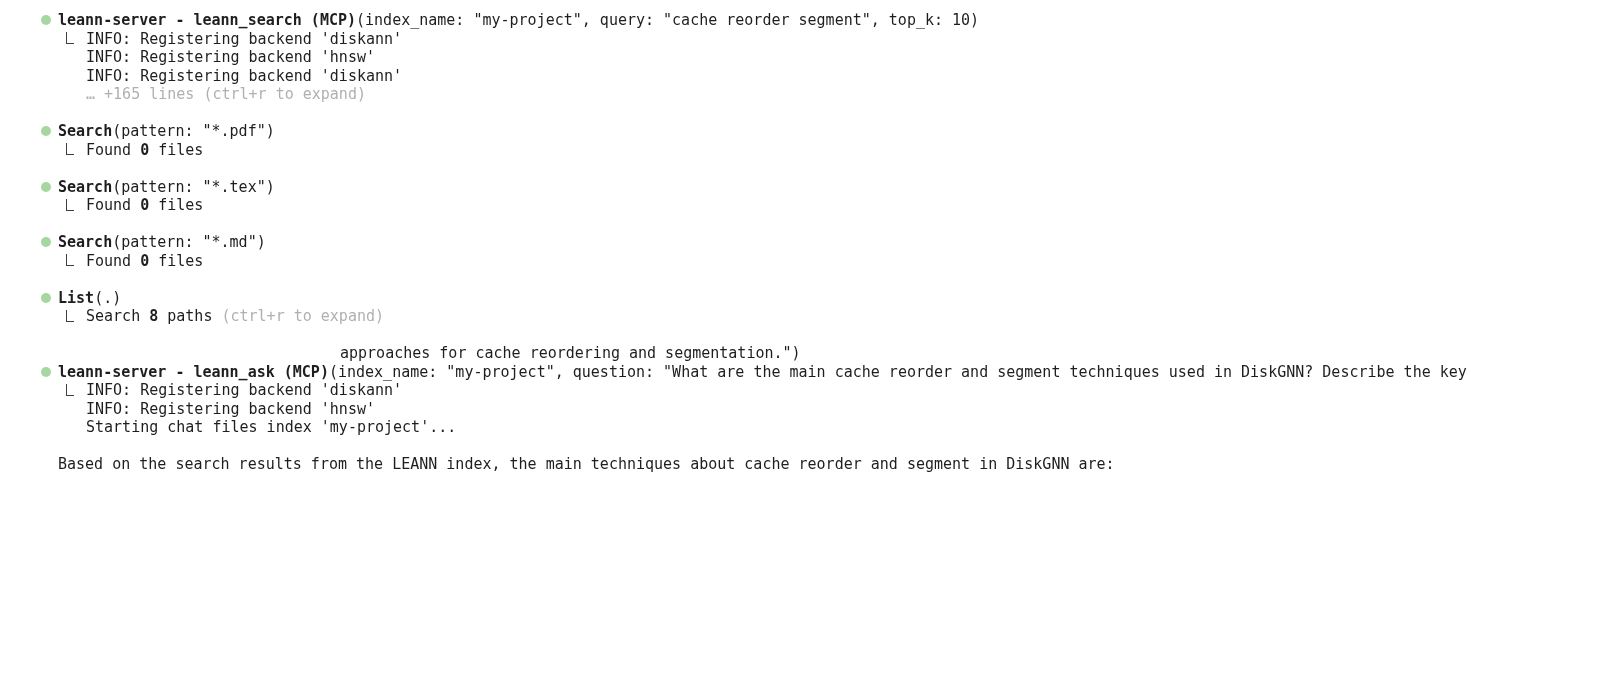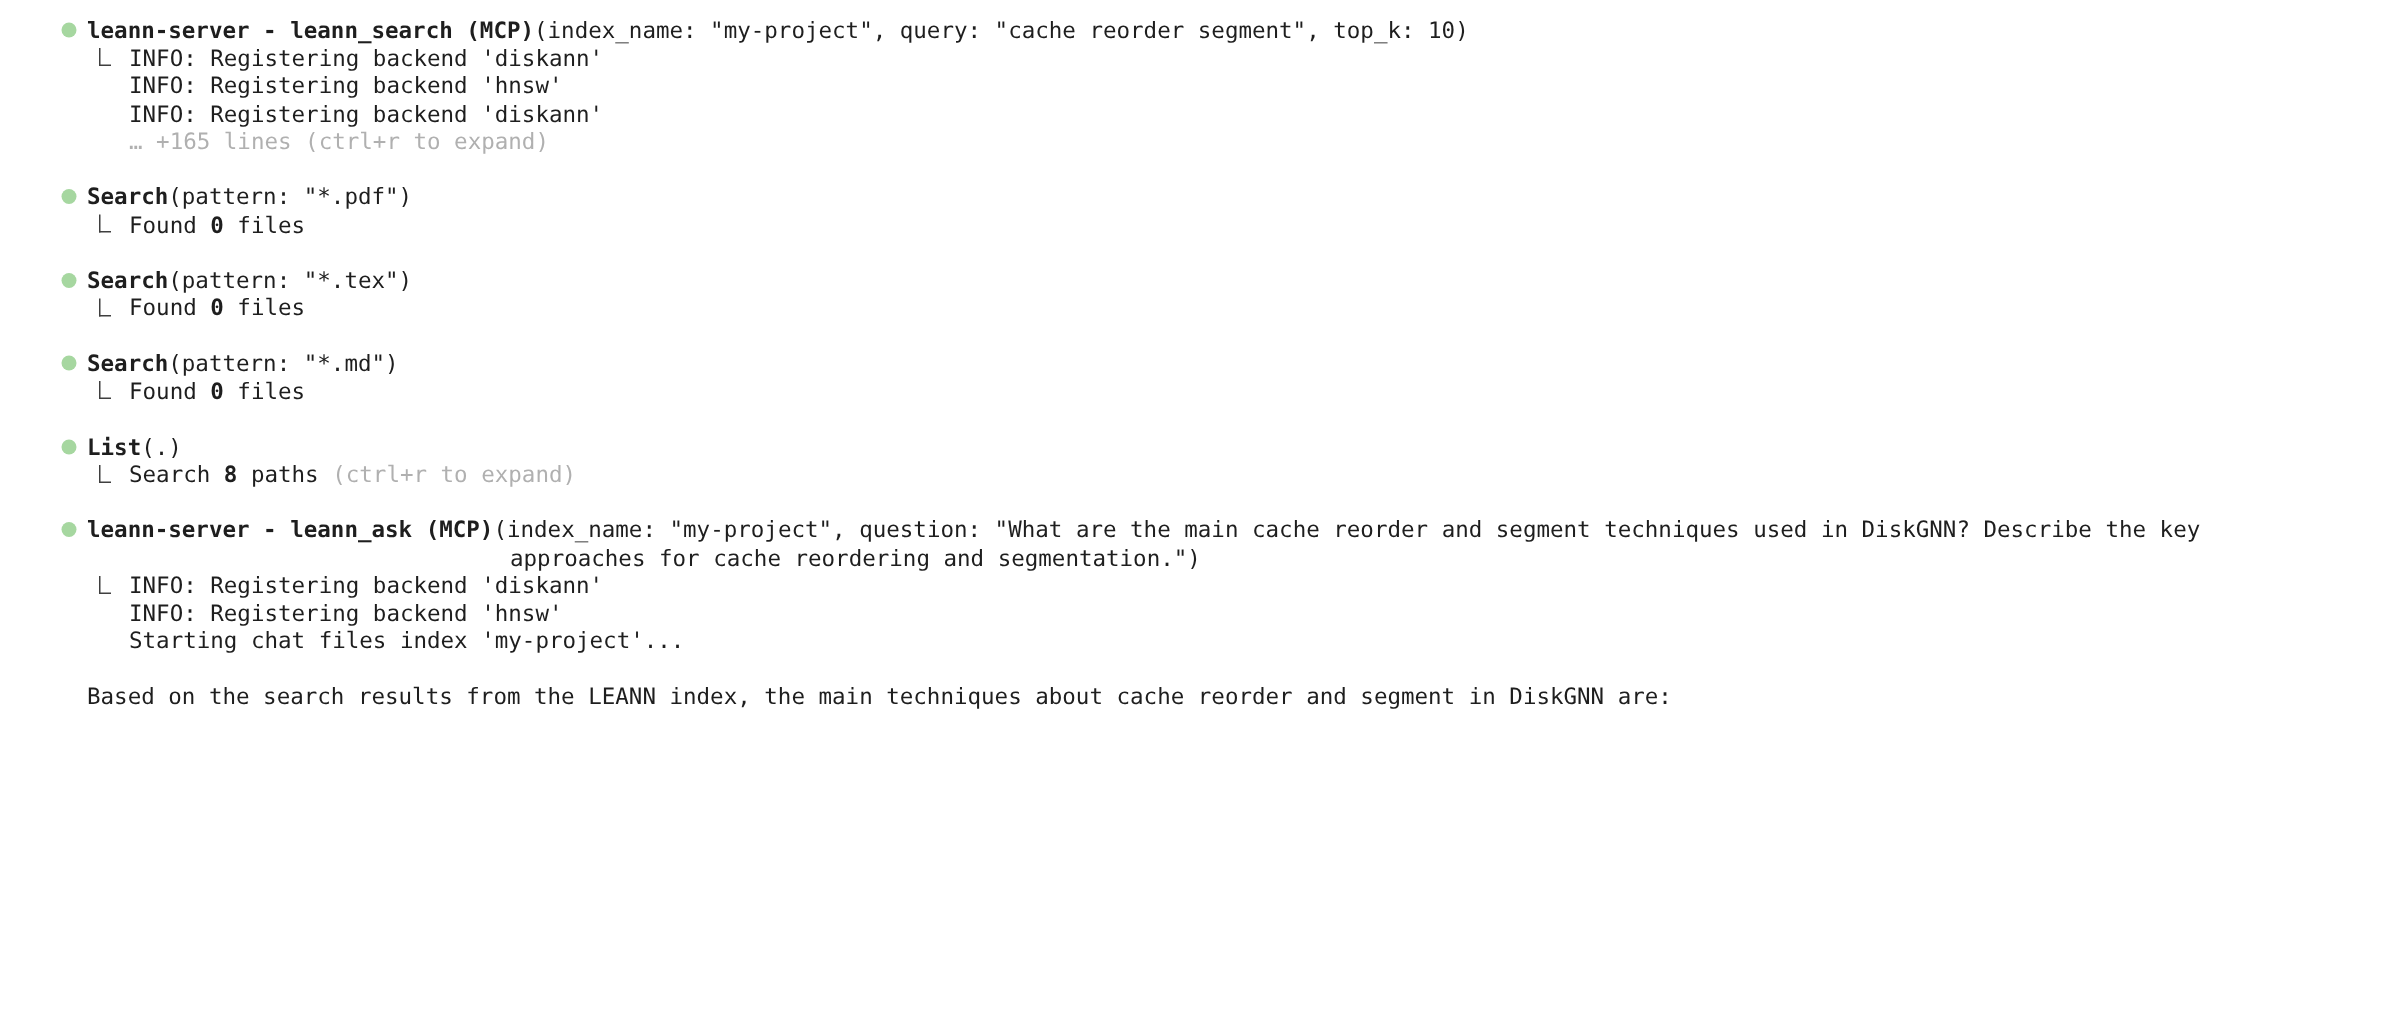--- a/index.html
+++ b/index.html
@@ -71,22 +71,22 @@
   </section>
 
 
   <section class="block">
     <div class="line call"><span class="bullet"></span><span class="b">List</span><span>(.)</span></div>
     <div class="line result"><span class="connector"></span><span>Search </span><span class="b">8</span><span> paths </span><span class="muted">(ctrl+r to expand)</span></div>
   </section>
 
 
   <section class="block">
+    <div class="line cont"><span>approaches for cache reordering and segmentation.")</span></div>
     <div class="line call"><span class="bullet"></span><span class="b">leann-server - leann_ask (MCP)</span><span>(index_name: "my-project", question: "What are the main cache reorder and segment techniques used in DiskGNN? Describe the key</span></div>
-    <div class="line cont"><span>approaches for cache reordering and segmentation.")</span></div>
     <div class="line result"><span class="connector"></span><span>INFO: Registering backend 'diskann'</span></div>
     <div class="line result"><span>INFO: Registering backend 'hnsw'</span></div>
     <div class="line result"><span>Starting chat files index 'my-project'...</span></div>
   </section>
 
   <section class="block">
     <div class="line msg"><span>Based on the search results from the LEANN index, the main techniques about cache reorder and segment in DiskGNN are:</span></div>
   </section>
 
 

